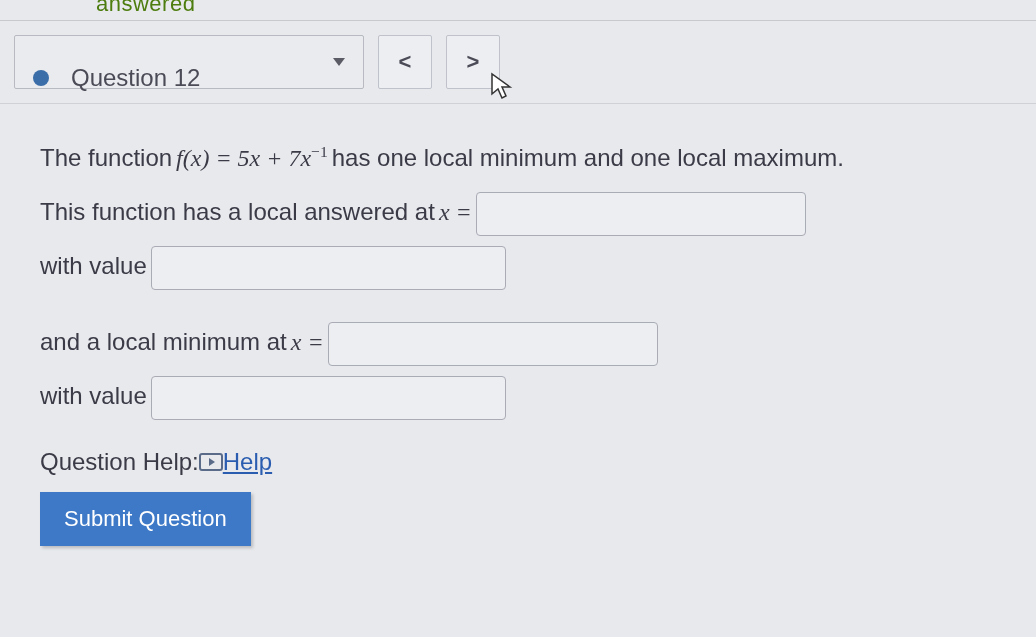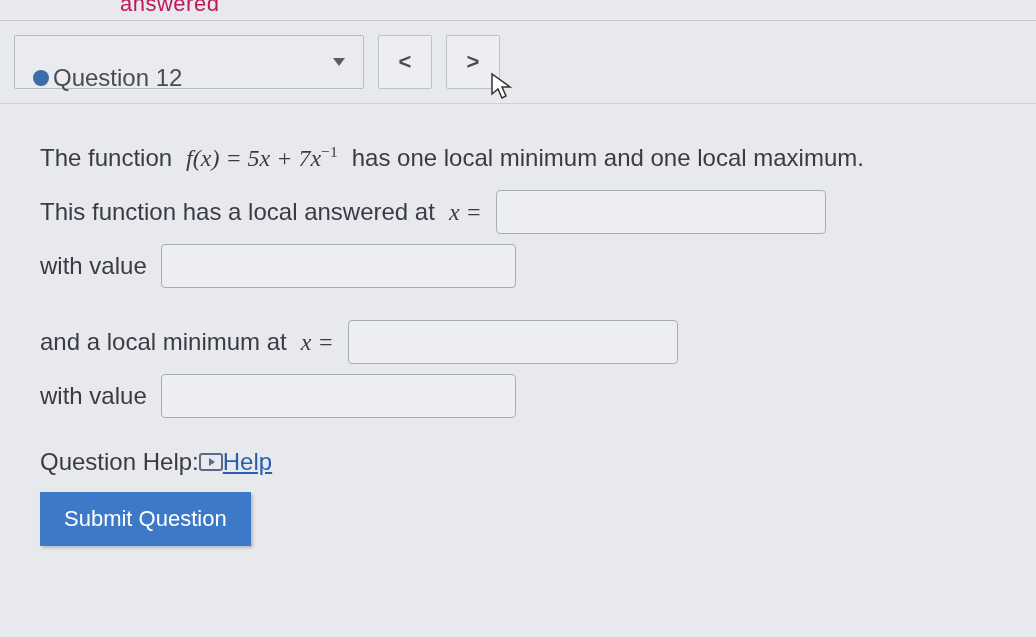--- a/index.html
+++ b/index.html
@@ -4,23 +4,23 @@
   <style>
     * { box-sizing: border-box; margin: 0; padding: 0; }
     body {
       font-family: Arial, Helvetica, sans-serif;
       background: #e8e9ed;
       width: 1036px;
       height: 637px;
       overflow: hidden;
     }
     .top-cutoff {
-      color: #be185d;
+      color: #4d7c0f;
       font-size: 22px;
-      padding-left: 120px;
+      padding-left: 96px;
       letter-spacing: 0.5px;
       height: 20px;
       overflow: hidden;
       line-height: 8px;
     }
     .nav-row {
       display: flex;
       gap: 14px;
       padding: 14px 0 14px 14px;
       border-top: 1px solid #c8c8cf;
@@ -35,21 +35,21 @@
       height: 54px;
       border: 1px solid #b8bac2;
       background: #eaebef;
       padding: 0 18px;
       cursor: pointer;
       border-radius: 2px;
     }
     .question-dropdown .left {
       display: flex;
       align-items: center;
-      gap: 4px;
+      gap: 22px;
       margin-top: 32px;
     }
     .dot {
       width: 16px;
       height: 16px;
       border-radius: 50%;
       background: #3b6ea8;
     }
     .question-label {
       font-size: 24px;
@@ -76,23 +76,23 @@
       border-radius: 2px;
     }
     .content {
       padding: 30px 40px;
     }
     .line {
       font-size: 24px;
       color: #3a3b47;
       line-height: 2.0;
       display: flex;
-      align-items: center;
+      align-items: flex-end;
       flex-wrap: wrap;
-      gap: 14px;
+      gap: 4px;
       margin-bottom: 6px;
     }
     .line.spaced { margin-top: 28px; }
     .math {
       font-family: 'Times New Roman', serif;
       font-style: italic;
       white-space: nowrap;
     }
     .sup {
       font-size: 0.65em;

